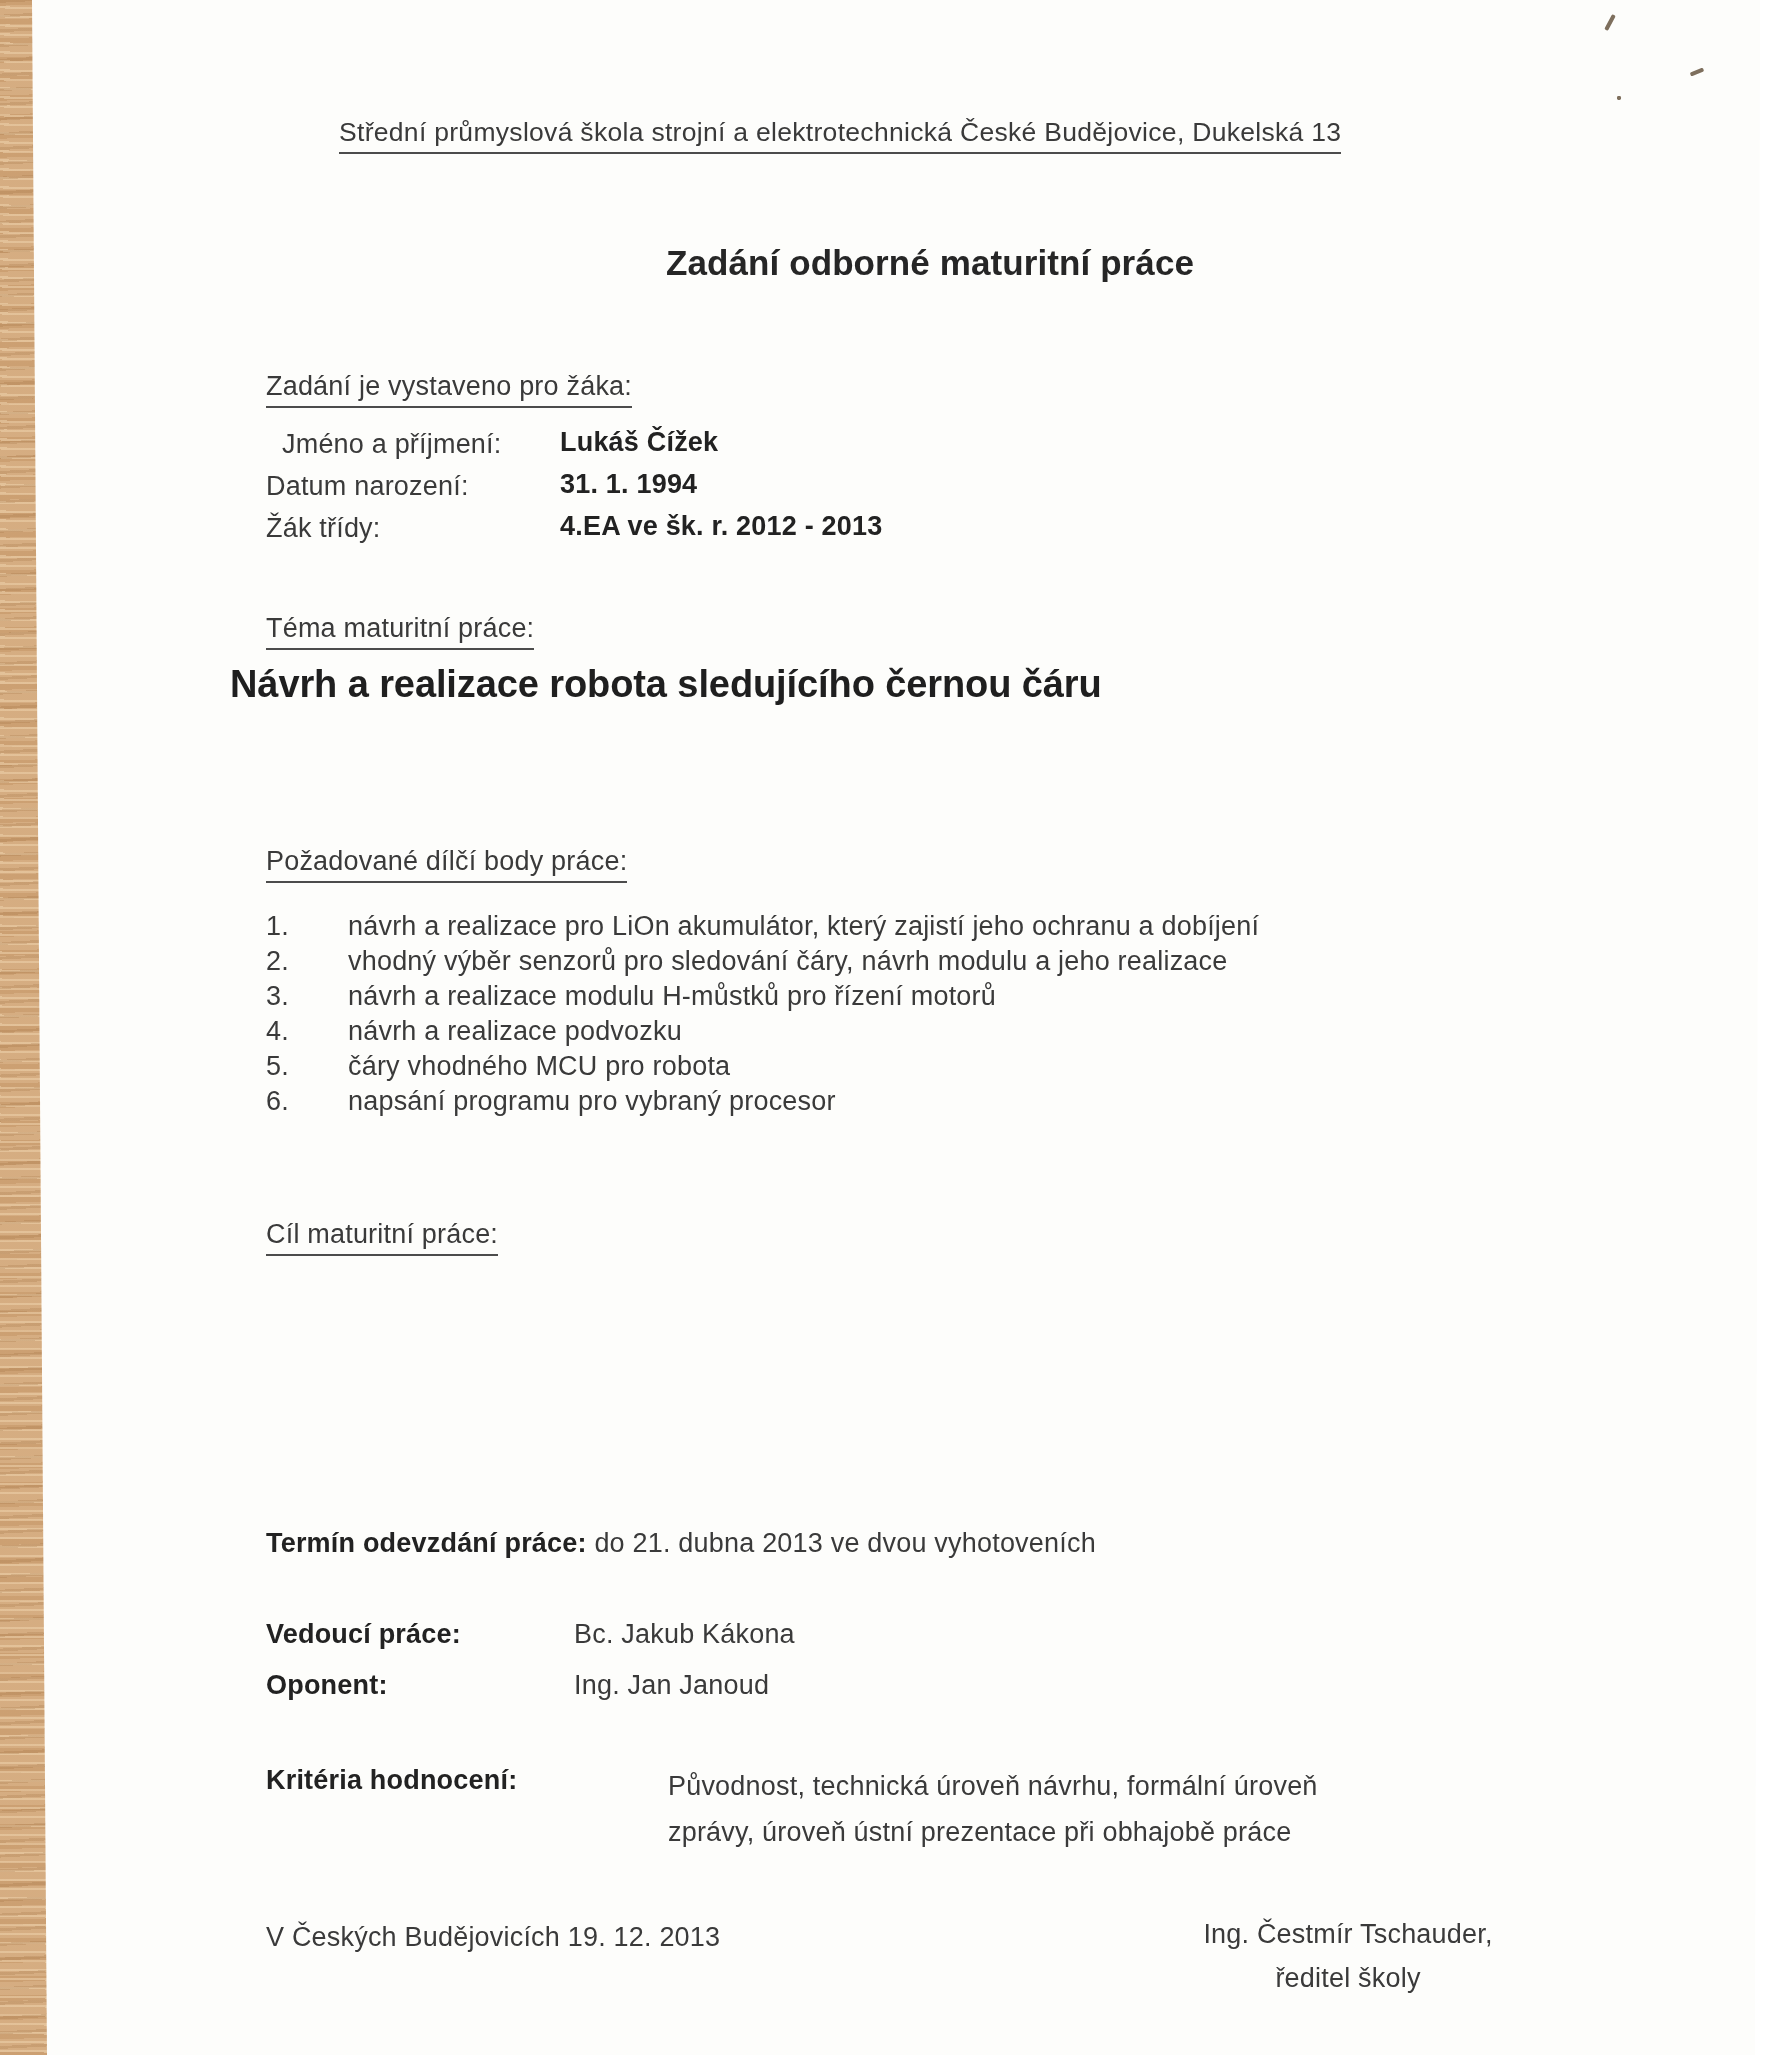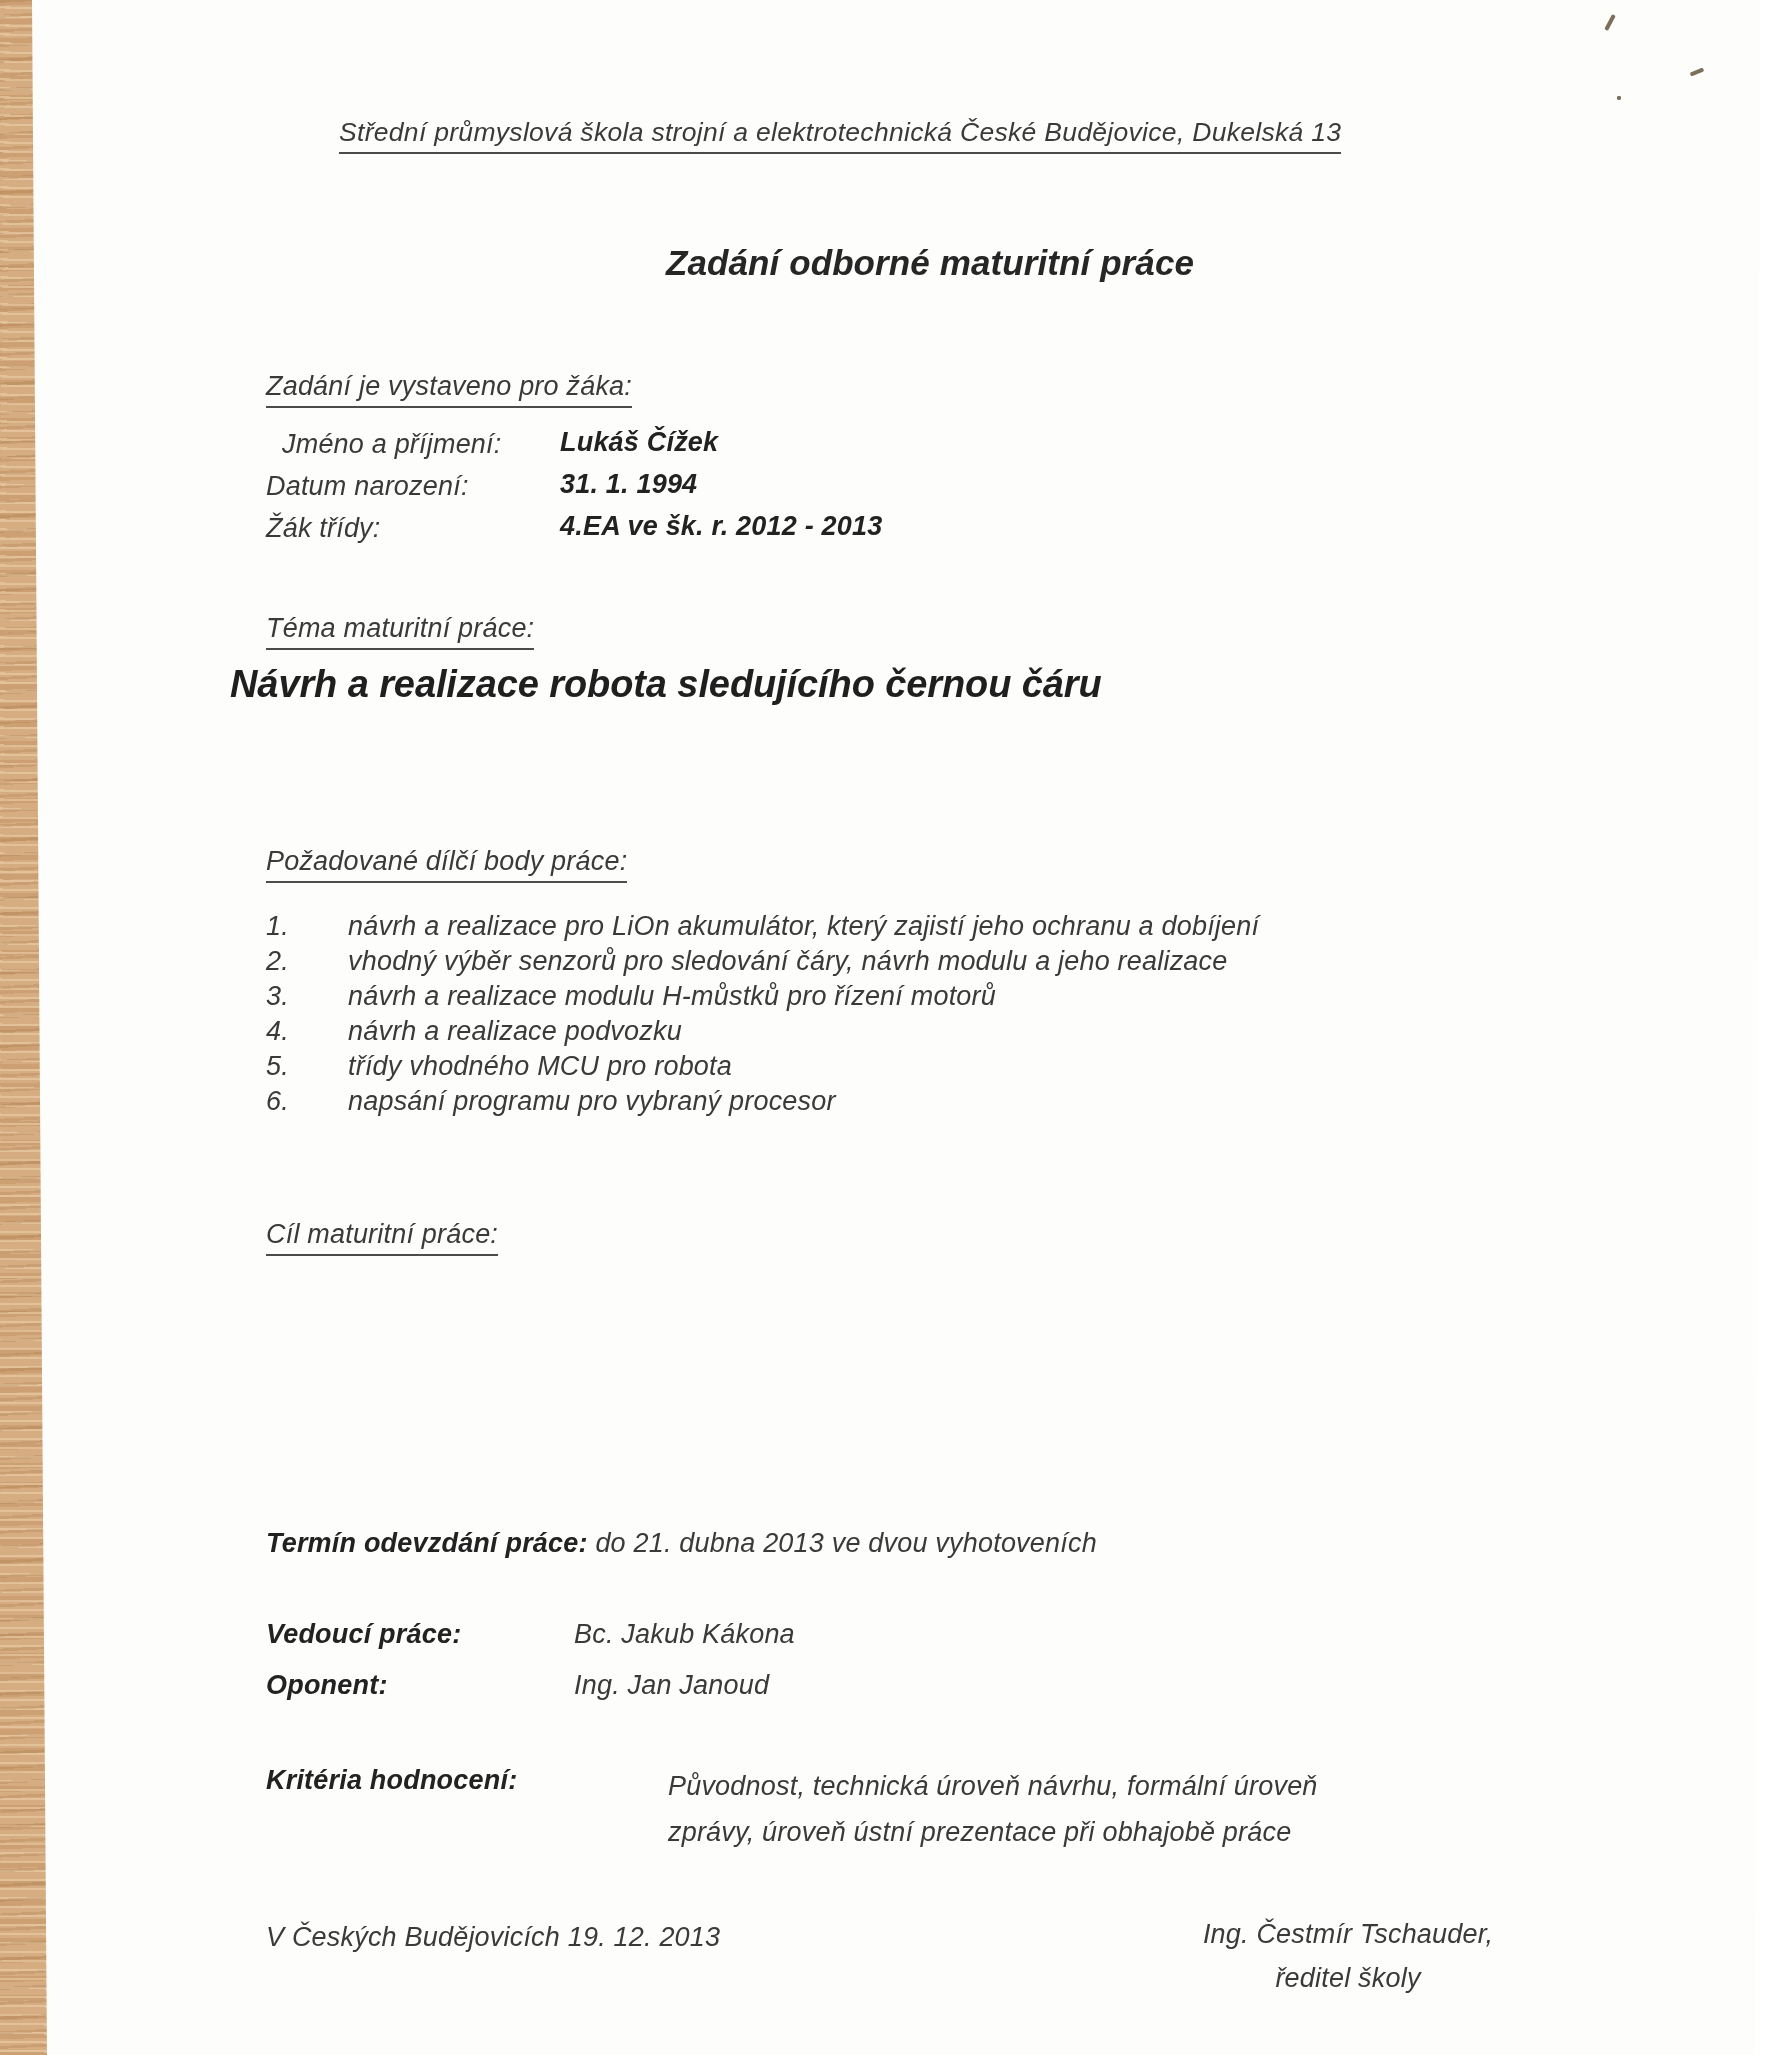--- a/index.html
+++ b/index.html
@@ -8,21 +8,20 @@
     font-family: "Liberation Sans", "DejaVu Sans", sans-serif;
     overflow: hidden;
   }
   .scene {
     position: relative; width: 1701px; height: 2056px;
     background-color: #d2a87c;
     background-image:
       repeating-linear-gradient(177deg, rgba(150,100,52,0.20) 0px 2.8px, rgba(0,0,0,0) 2.8px 14.7px),
       repeating-linear-gradient(181deg, rgba(238,210,172,0.55) 0px 2.1px, rgba(0,0,0,0) 2.1px 9px),
       repeating-linear-gradient(179deg, rgba(183,132,80,0.22) 0px 5.6px, rgba(224,188,146,0.25) 5.6px 19px);
-    font-style: italic;
   }
   .paper {
     position: absolute; left: 0; top: 0; width: 1788px; height: 2056px;
     background: linear-gradient(90deg, rgba(120,100,80,0.10) 0px, rgba(0,0,0,0) 9.8px),
                 linear-gradient(270deg, rgba(120,100,80,0.08) 0px, rgba(0,0,0,0) 7px),
                 #fdfdfb;
     clip-path: polygon(32px 0px, 1760px 0px, 1755px 2056px, 47px 2056px);
     color: #333;
   }
   .abs { position: absolute; white-space: nowrap; }
@@ -103,21 +102,21 @@
     <div class="abs t" style="left:312px; top:981px;">návrh a realizace modulu H-můstků pro řízení motorů</div>
 
     <div class="abs t" style="left:230px; top:1016px;">
       <span>4.</span>
     </div>
     <div class="abs t" style="left:312px; top:1016px;">návrh a realizace podvozku</div>
 
     <div class="abs t" style="left:230px; top:1051px;">
       <span>5.</span>
     </div>
-    <div class="abs t" style="left:312px; top:1051px;">třídy vhodného MCU pro robota</div>
+    <div class="abs t" style="left:312px; top:1051px;">čáry vhodného MCU pro robota</div>
 
     <div class="abs t" style="left:230px; top:1086px;">
       <span>6.</span>
     </div>
     <div class="abs t" style="left:312px; top:1086px;">napsání programu pro vybraný procesor</div>
 
     <div class="abs" style="left:230px; top:1219px;">
       <span class="t uline">Cíl maturitní práce:</span>
     </div>
 

